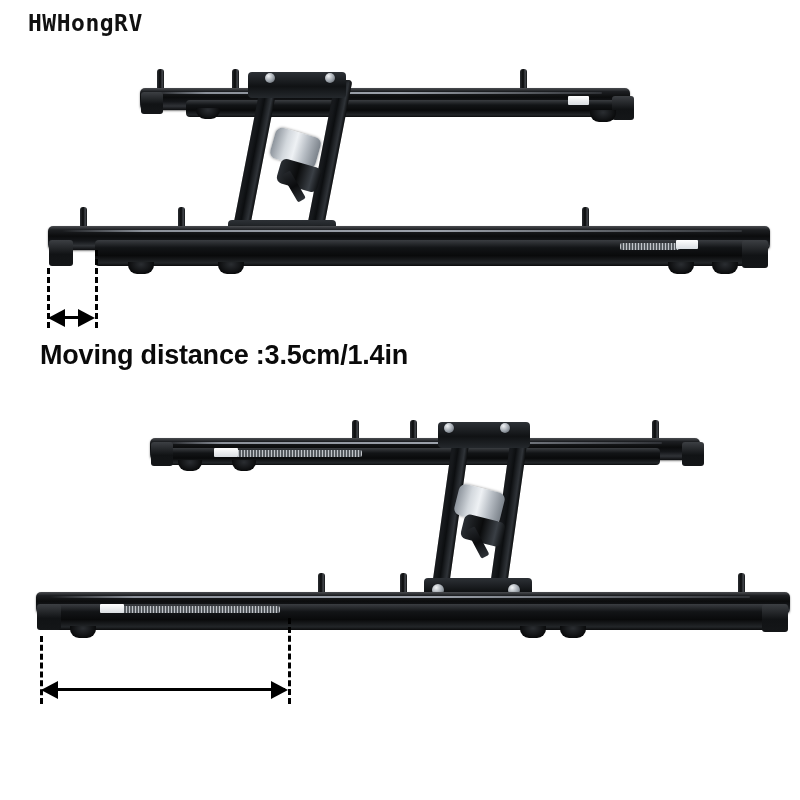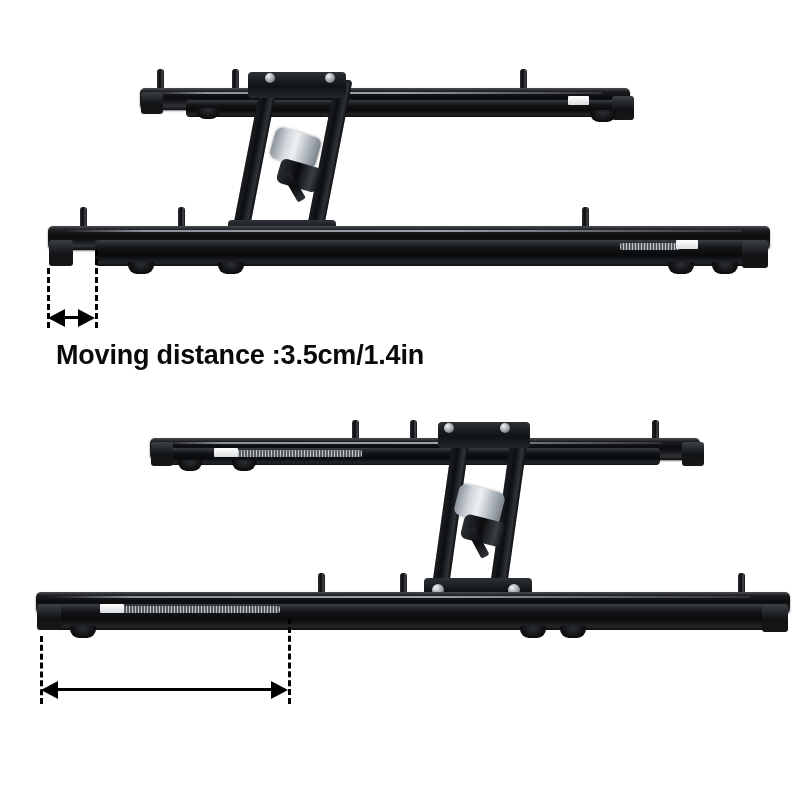--- a/index.html
+++ b/index.html
@@ -32,21 +32,21 @@
   
   .caption {
     position: absolute;
     font-family: "Liberation Sans", sans-serif;
     font-weight: bold;
     font-size: 27px;
     color: #0a0a0a;
     white-space: nowrap;
     letter-spacing: -0.2px;
   }
-  .caption-1 { left: 40px; top: 340px; margin-left: 16px; }
+  .caption-1 { left: 40px; top: 340px; }
   .caption-2 { left: 32px; top: 708px; }
 
   
   .dim { position: absolute; }
   .dim-tick {
     position: absolute;
     width: 0;
     border-left: 3px dashed #000000;
   }
   .dim-line {
@@ -153,20 +153,21 @@
     border-radius: 50%;
     background: radial-gradient(circle at 35% 30%, #f2f4f6, #9aa1a9 55%, #4b5056 100%);
     box-shadow: 0 0 1px rgba(0,0,0,0.6);
   }
 </style>
 </head>
 <body>
 
 <div id="page">
 
+  <div class="brand">HWHongRV</div>
 
   <div class="assembly" style="left:0; top:0; width:800px; height:300px;">
 
     <div>
       <div class="stud" style="left:157px; top:69px; height:22px;"></div>
       <div class="stud" style="left:232px; top:69px; height:22px;"></div>
       <div class="stud" style="left:520px; top:69px; height:22px;"></div>
 
       <div class="rail" style="left:140px; top:88px; width:490px; height:22px;"></div>
       <div class="rail-highlight" style="left:152px; top:92px; width:450px;"></div>

